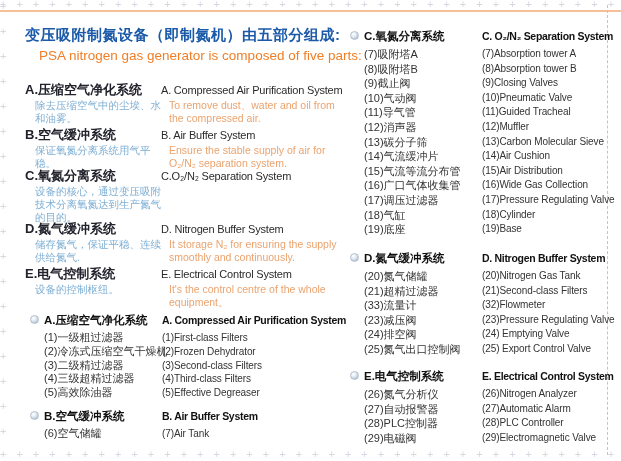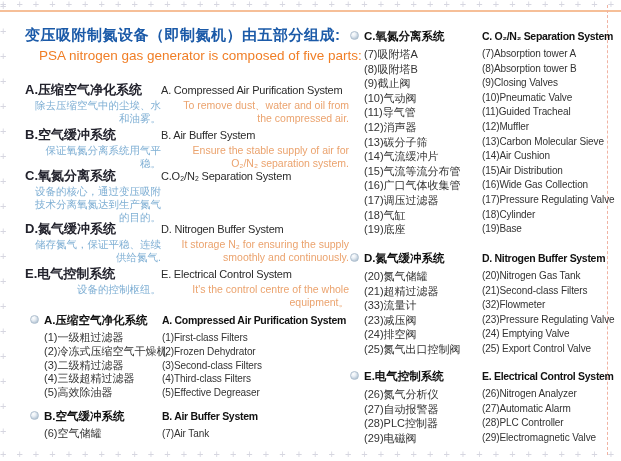--- a/index.html
+++ b/index.html
@@ -25,21 +25,21 @@
     color:#1b5aa8;letter-spacing:.5px;white-space:nowrap;}
   .title-en{position:absolute;left:25px;top:48px;font-size:13.5px;
     color:#f07e26;white-space:nowrap;margin-left:14px;}
   
   .ovblk{position:absolute;}
   .ovblk.zh{left:25px;width:136px;}
   .ovblk.en{left:161px;width:188px;}
   .ovlabel{line-height:16px;}
   .ovlabel.zh{font-size:13px;font-weight:bold;color:#22222c;}
   .ovlabel.en{font-size:11px;letter-spacing:-0.2px;color:#2b2b2b;white-space:nowrap;}
-  .ovdesc{margin-top:1px;text-align:right;}
+  .ovdesc{margin-top:1px;}
   .ovdesc.zh{font-size:10.5px;line-height:13px;color:#7fafd4;padding-left:10px;}
   .ovdesc.en{font-size:10.5px;line-height:13px;color:#eba36e;padding-left:8px;}
   
   .sec{position:absolute;}
   .sec-header{display:flex;align-items:flex-start;line-height:15px;margin-bottom:3px;
     font-weight:bold;color:#111111;white-space:nowrap;}
   .sec.cn-list .sec-header{font-size:11.5px;}
   .sec.en-list .sec-header{font-size:10.5px;letter-spacing:-0.3px;}
   .bullet-wrap{width:14px;flex:0 0 14px;padding-top:2px;}
   .sphere{display:block;width:9px;height:9px;border-radius:50%;

